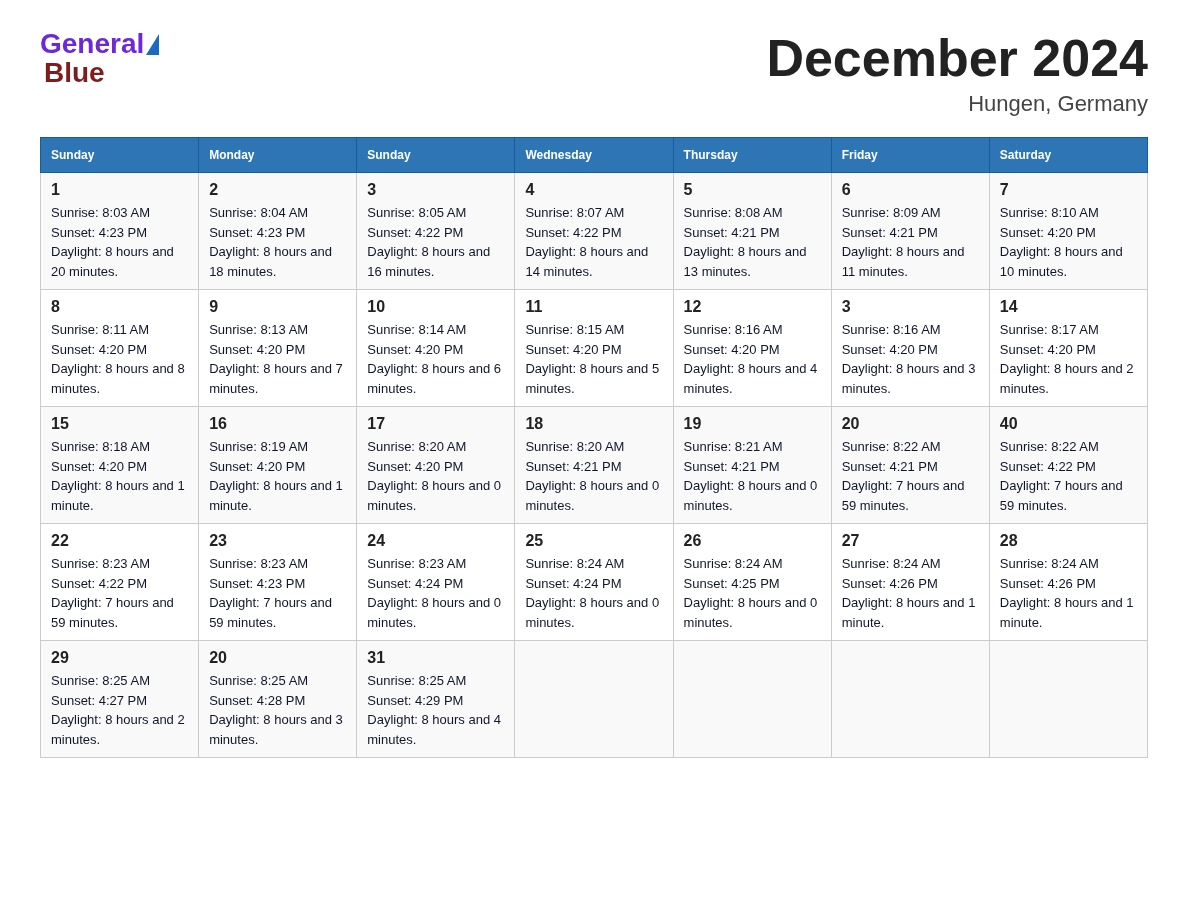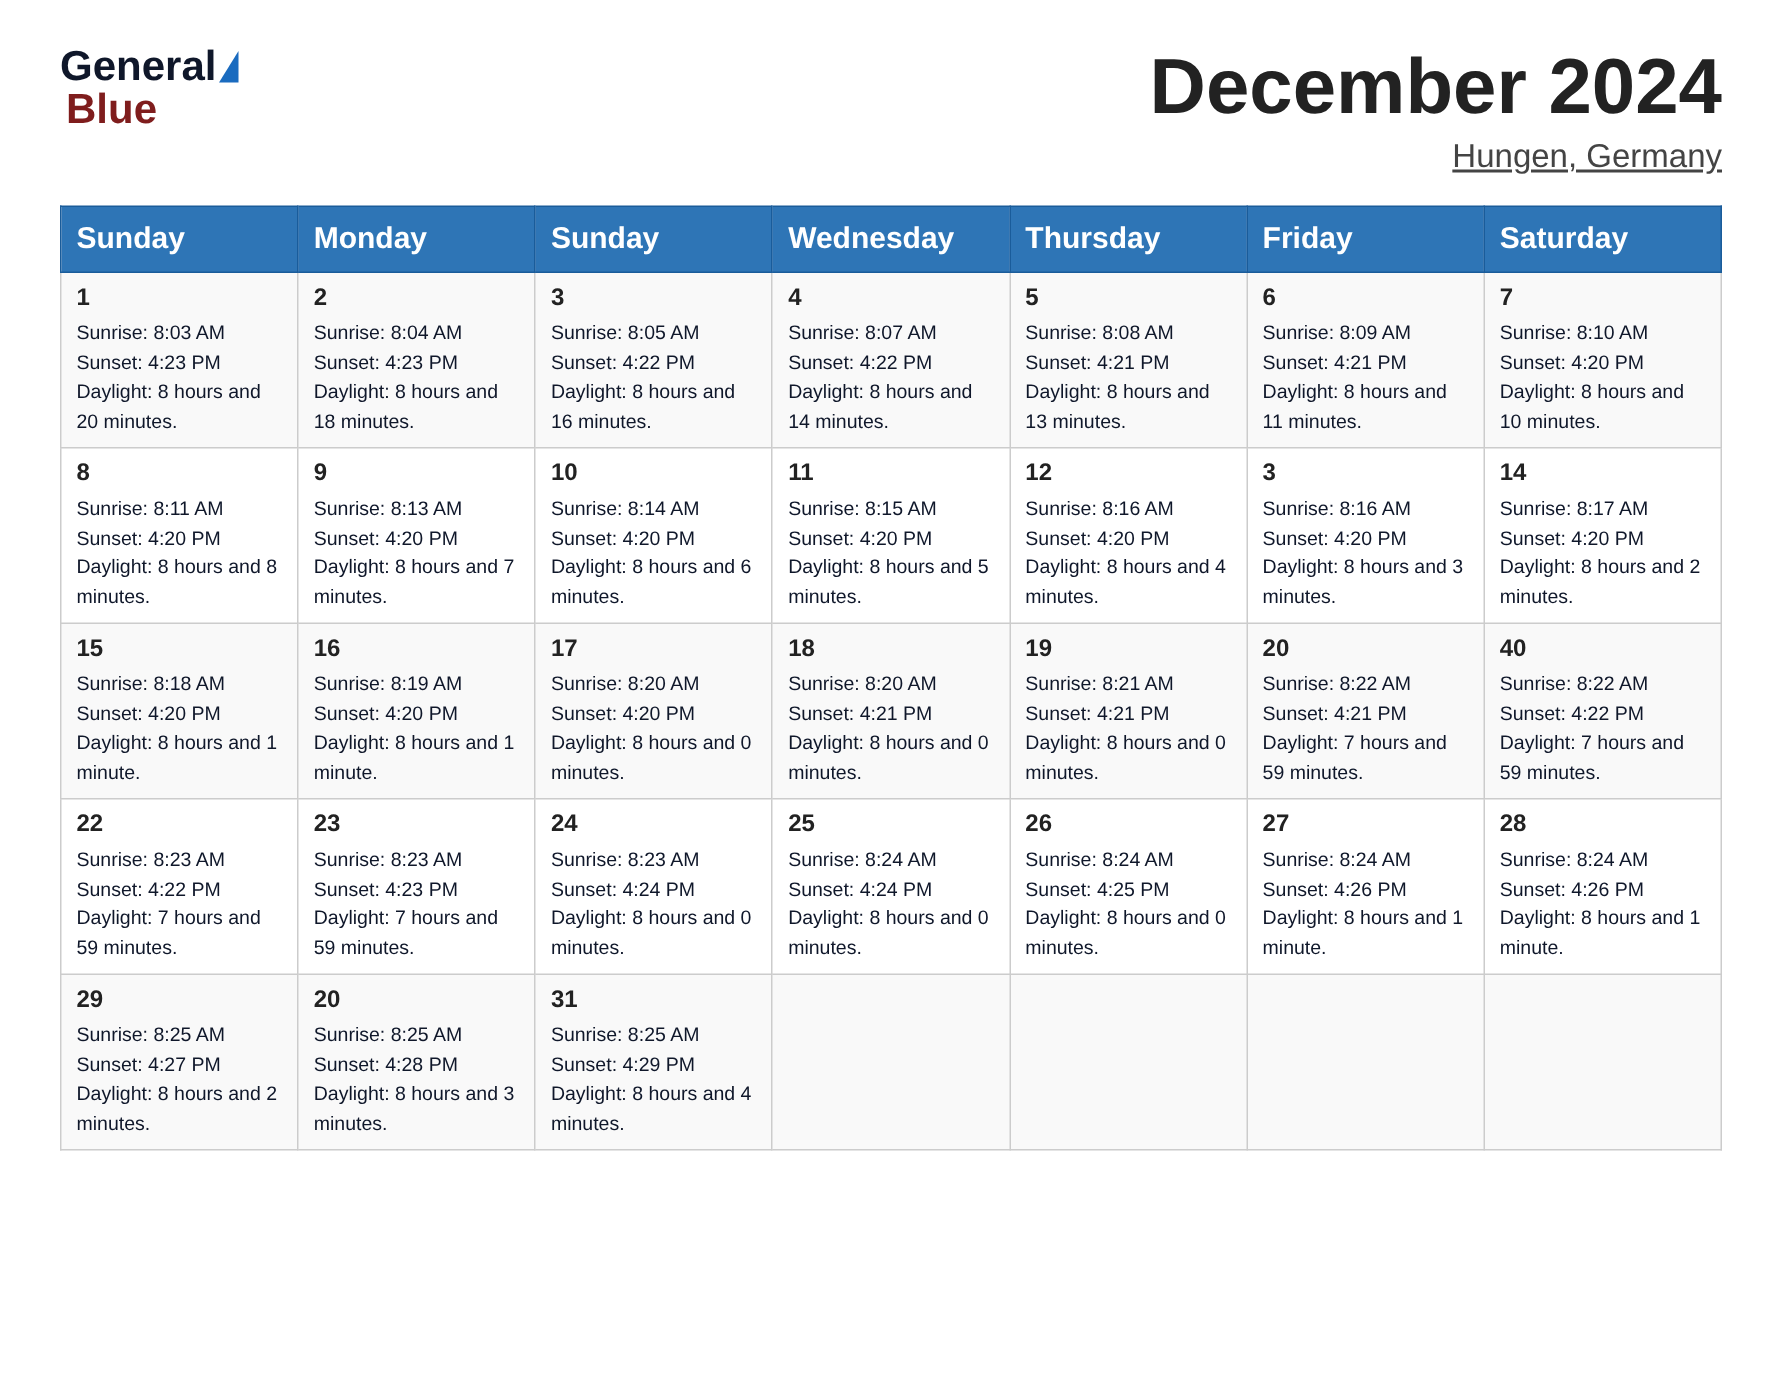--- a/index.html
+++ b/index.html
@@ -27,31 +27,30 @@
       font-size: 52px;
       font-weight: bold;
       color: #222;
       line-height: 1.1;
       margin-left: 36px;
     }
     .location {
       font-size: 22px;
       color: #444;
       margin-top: 4px;
-      text-decoration: underline;
     }
     table {
       width: 100%;
       border-collapse: collapse;
       table-layout: fixed;
     }
     thead th {
       background-color: #2e75b6;
       color: #fff;
-      font-size: 20px;
+      font-size: 12px;
       font-weight: bold;
       padding: 10px 10px;
       text-align: left;
       border: 1px solid #1a5c9a;
     }
     tbody td {
       vertical-align: top;
       padding: 8px 10px;
       border: 1px solid #ccc;
       font-size: 13.5px;
@@ -77,21 +76,21 @@
     tbody tr:nth-child(even) td {
       background-color: #fff;
     }
   </style>
 </head>
 <body>
 
 <div class="header">
   <div class="logo">
     <div style="line-height:1;">
-      <span style="font-size:28px;font-weight:bold;color:#0f172a;">General</span><span style="display:inline-block;width:0;height:0;border-left:13px solid transparent;border-bottom:21px solid #1a6bbf;margin-left:2px;vertical-align:middle;position:relative;top:-4px;"></span><br>
+      <span style="font-size:28px;font-weight:bold;color:#6d28d9;">General</span><span style="display:inline-block;width:0;height:0;border-left:13px solid transparent;border-bottom:21px solid #1a6bbf;margin-left:2px;vertical-align:middle;position:relative;top:-4px;"></span><br>
       <span style="font-size:28px;font-weight:bold;color:#7f1d1d;margin-left:4px;">Blue</span>
     </div>
   </div>
   <div class="title-block">
     <div class="month-year">December 2024</div>
     <div class="location">Hungen, Germany</div>
   </div>
 </div>
 
 <table>

